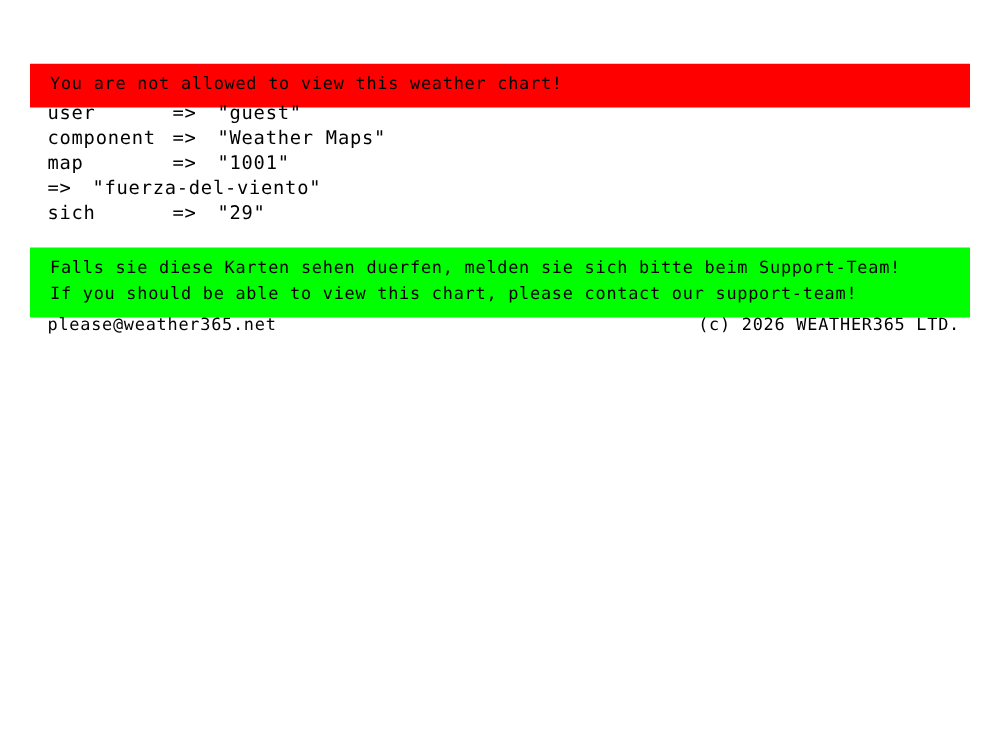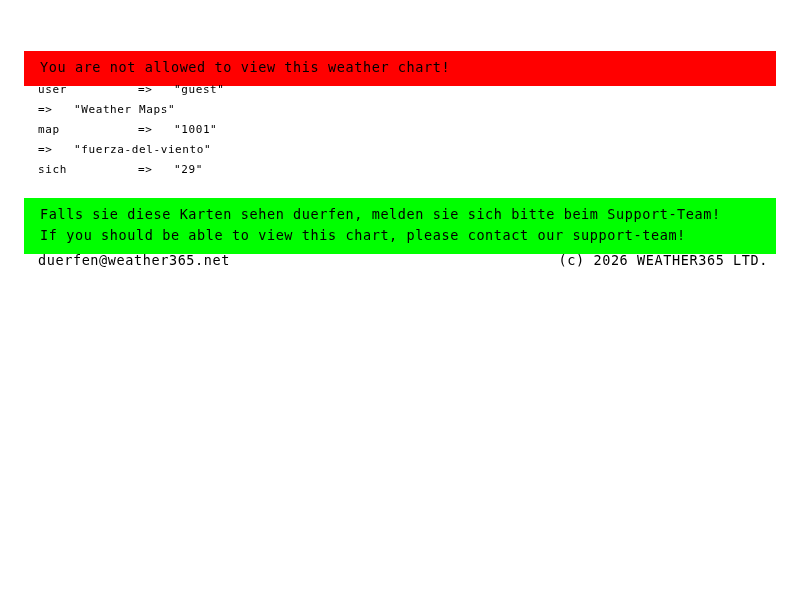--- a/index.html
+++ b/index.html
@@ -57,21 +57,21 @@
   .details {
     position: absolute;
     left: 38px;
     top: 80px;
     width: 740px;
   }
 
   .detail-row {
     display: flex;
     line-height: 20px;
-    font-size: 11px;
+    font-size: 15px;
     letter-spacing: 0.6px;
     white-space: pre;
   }
 
   .detail-key {
     width: 100px;
     flex: 0 0 100px;
   }
 
   .detail-arrow {
@@ -110,20 +110,21 @@
     <div class="banner-line">You are not allowed to view this weather chart!</div>
   </div>
 
   <div class="details">
     <div class="detail-row">
       <span class="detail-key">user</span>
       <span class="detail-arrow">=&gt;</span>
       <span class="detail-val">"guest"</span>
     </div>
     <div class="detail-row">
+      <span class="detail-key">component</span>
       <span class="detail-arrow">=&gt;</span>
       <span class="detail-val">"Weather Maps"</span>
     </div>
     <div class="detail-row">
       <span class="detail-key">map</span>
       <span class="detail-arrow">=&gt;</span>
       <span class="detail-val">"1001"</span>
     </div>
     <div class="detail-row">
       <span class="detail-arrow">=&gt;</span>
@@ -135,17 +136,17 @@
       <span class="detail-val">"29"</span>
     </div>
   </div>
 
   <div class="banner banner-info">
     <div class="banner-line">Falls sie diese Karten sehen duerfen, melden sie sich bitte beim Support-Team!</div>
     <div class="banner-line">If you should be able to view this chart, please contact our support-team!</div>
   </div>
 
   <div class="footer">
-    <a href="#">duerfen@weather365.net</a>
+    <a href="#">please@weather365.net</a>
     <span>(c) 2026 WEATHER365 LTD.</span>
   </div>
 
 </div>
 
 </body></html>

